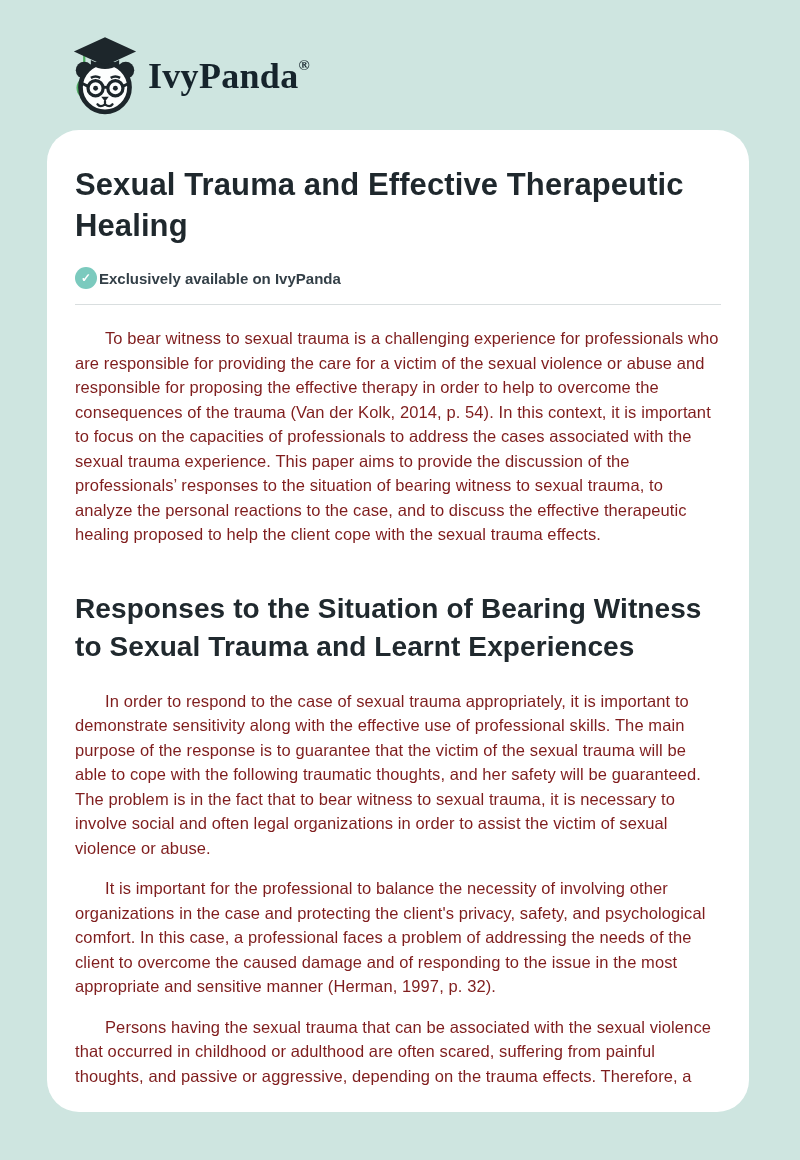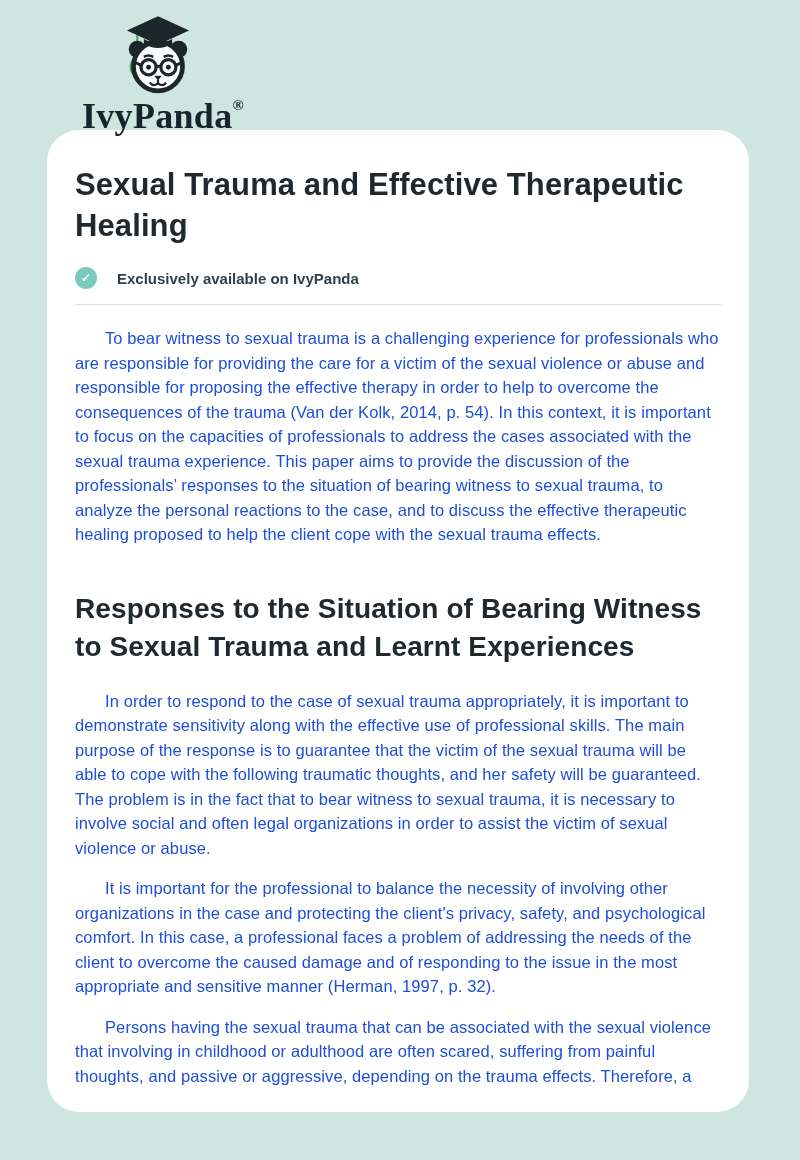--- a/index.html
+++ b/index.html
@@ -21,21 +21,20 @@
   .essay-by {
     font-size: 30px;
     font-weight: 400;
     color: #2c3b44;
     letter-spacing: 0.2px;
   }
   .logo-wrap {
     display: flex;
     align-items: center;
     margin-left: 26px;
-    flex-direction: column;
   }
   .logo-wrap svg { display: block; }
   .brand-name {
     font-family: "Liberation Serif", serif;
     font-weight: 700;
     font-size: 36px;
     color: #16242c;
     margin-left: 10px;
     letter-spacing: 0.3px;
   }
@@ -74,34 +73,34 @@
     background: #7bcabe;
     color: #ffffff;
     font-size: 12px;
     font-weight: 700;
     display: flex;
     align-items: center;
     justify-content: center;
     flex: 0 0 22px;
   }
   .badge-label {
-    margin-left: 20px;
+    margin-left: 2px;
     font-size: 15px;
     font-weight: 700;
     color: #333f47;
   }
   .divider {
     border: none;
     border-top: 1px solid #d9dedf;
     margin: 0 0 21px 0;
   }
   .essay-body p {
     font-size: 16.5px;
     line-height: 24.5px;
-    color: #1d4ed8;
+    color: #7f1d1d;
     text-indent: 30px;
     margin-bottom: 16px;
     letter-spacing: 0.1px;
   }
   .section-heading {
     font-size: 28px;
     line-height: 38px;
     font-weight: 700;
     color: #20292e;
     margin: 43px 0 23px 0;
@@ -158,15 +157,15 @@
 
   <hr class="divider">
 
   <div class="essay-body">
     <p>To bear witness to sexual trauma is a challenging experience for professionals who are responsible for providing the care for a victim of the sexual violence or abuse and responsible for proposing the effective therapy in order to help to overcome the consequences of the trauma (Van der Kolk, 2014, p. 54). In this context, it is important to focus on the capacities of professionals to address the cases associated with the sexual trauma experience. This paper aims to provide the discussion of the professionals’ responses to the situation of bearing witness to sexual trauma, to analyze the personal reactions to the case, and to discuss the effective therapeutic healing proposed to help the client cope with the sexual trauma effects.</p>
 
     <h2 class="section-heading">Responses to the Situation of Bearing Witness to Sexual Trauma and Learnt Experiences</h2>
 
     <p>In order to respond to the case of sexual trauma appropriately, it is important to demonstrate sensitivity along with the effective use of professional skills. The main purpose of the response is to guarantee that the victim of the sexual trauma will be able to cope with the following traumatic thoughts, and her safety will be guaranteed. The problem is in the fact that to bear witness to sexual trauma, it is necessary to involve social and often legal organizations in order to assist the victim of sexual violence or abuse.</p>
     <p>It is important for the professional to balance the necessity of involving other organizations in the case and protecting the client's privacy, safety, and psychological comfort. In this case, a professional faces a problem of addressing the needs of the client to overcome the caused damage and of responding to the issue in the most appropriate and sensitive manner (Herman, 1997, p. 32).</p>
-    <p>Persons having the sexual trauma that can be associated with the sexual violence that involving in childhood or adulthood are often scared, suffering from painful thoughts, and passive or aggressive, depending on the trauma effects. Therefore, a</p>
+    <p>Persons having the sexual trauma that can be associated with the sexual violence that occurred in childhood or adulthood are often scared, suffering from painful thoughts, and passive or aggressive, depending on the trauma effects. Therefore, a</p>
   </div>
 </main>
 
 </body></html>

